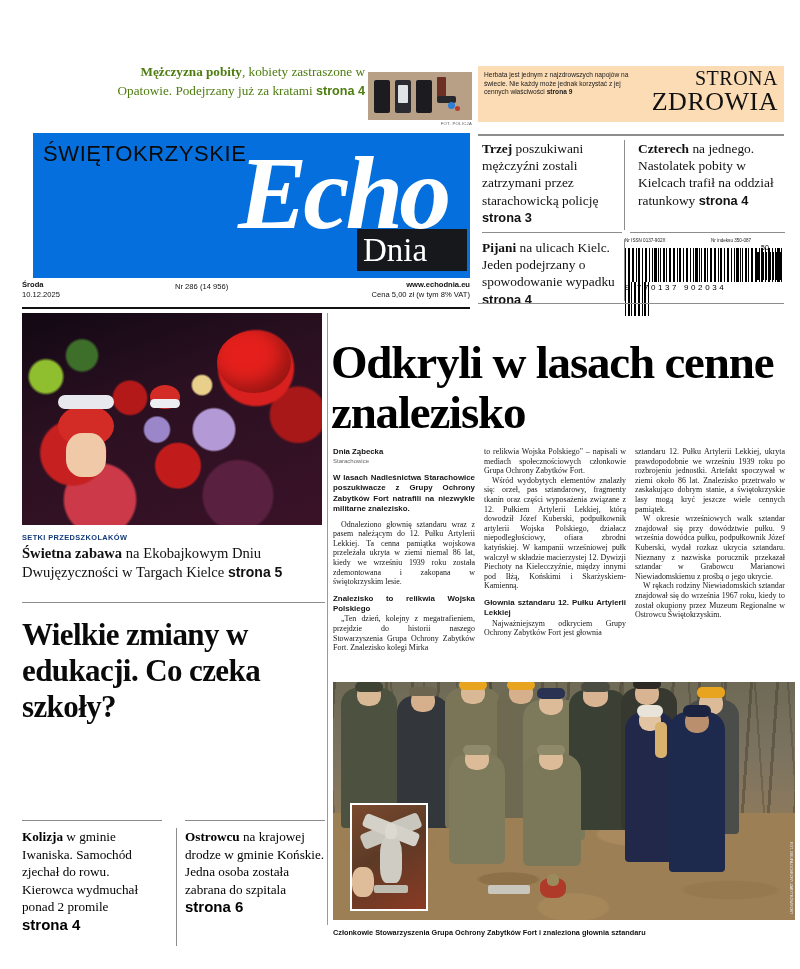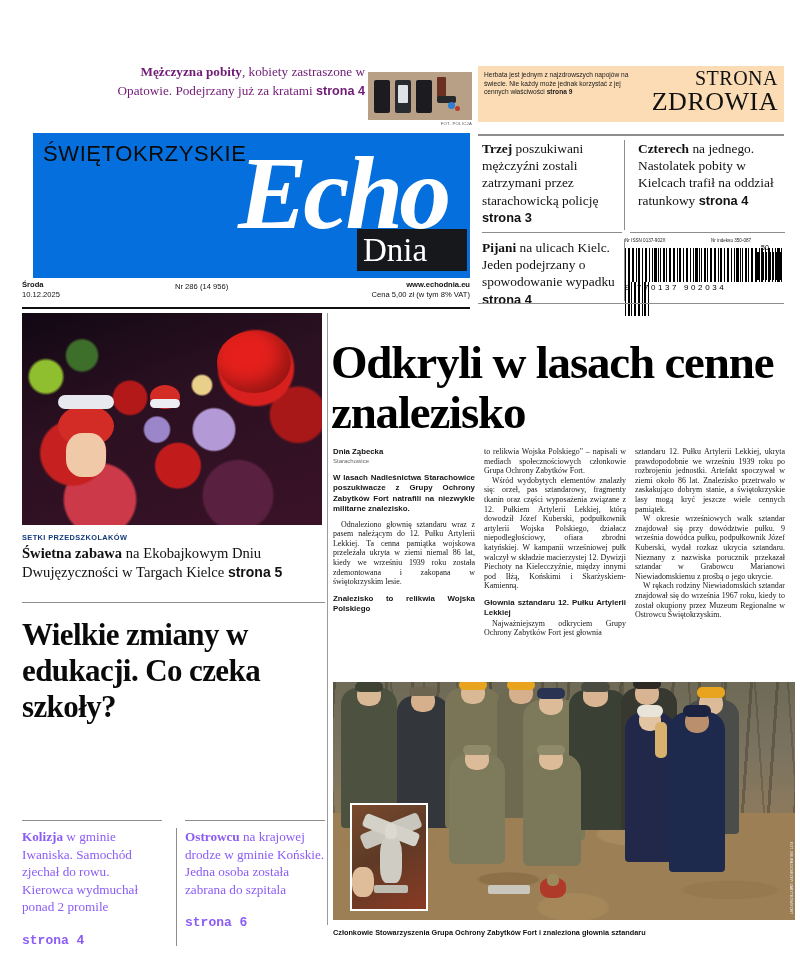--- a/index.html
+++ b/index.html
@@ -12,21 +12,21 @@
   }
   .page { position: relative; width: 800px; height: 969px; background:#fff; }
 
   
   .topstrip { position:absolute; left:0; top:0; width:800px; height:130px; }
 
   .promo-left {
     position:absolute; left:95px; top:62px; width:270px;
     text-align:right;
     font-family:"Liberation Serif", serif;
-    font-size:13.2px; line-height:19px; color:#701a75;
+    font-size:13.2px; line-height:19px; color:#4d7c0f;
   }
   .promo-left b { font-weight:700; }
   .promo-left .pg { font-family:"Liberation Sans", sans-serif; font-weight:700; font-size:12.6px; }
 
   .promo-photo {
     position:absolute; left:368px; top:72px; width:104px; height:48px;
     background:#b8a087;
     overflow:hidden;
   }
   .promo-photo .phone { position:absolute; background:#1b1b20; border-radius:2px; }
@@ -134,24 +134,24 @@
     position:absolute; left:22px; top:740px; width:305px;
     font-family:"Liberation Serif", serif;
     font-size:14px; line-height:19.2px; color:#111;
   }
   .edu-body .pg { font-family:"Liberation Sans", sans-serif; font-weight:700; font-size:13.4px; }
 
   .briefs { position:absolute; left:22px; top:828px; width:303px; }
   .brief {
     position:absolute; top:0; width:140px;
     font-family:"Liberation Serif", serif;
-    font-size:13.2px; line-height:17.6px; color:#8b5cf6;
+    font-size:13.2px; line-height:17.6px; color:#000000;
   }
   .brief b { font-weight:700; }
-  .brief .pg { font-family:Liberation Mono, monospace; font-weight:700; font-size:13px; display:block; margin-top:16px;}
+  .brief .pg { font-family:Liberation Sans, sans-serif; font-weight:700; font-size:15px; display:block; margin-top:0;}
 
   
   .kicker {
     position:absolute; left:333px; top:320px; width:462px;
     font-family:"Liberation Sans", sans-serif;
     font-size:10.4px; letter-spacing:.1px; color:#1a1a1a;
   }
   .kicker b { color:#16306e; font-weight:700; }
 
   .main-head {
@@ -337,20 +337,21 @@
 
   <div class="byline">
     <div class="nm">Dnia Ząbecka</div>
     <div class="ct">Starachowice</div>
   </div>
 
   <div class="story-col" style="left:333px; top:473px; width:142px;">
     <p class="lead">W lasach Nadleśnictwa Starachowice poszukiwacze z Grupy Ochrony Zabytków Fort natrafili na niezwykle militarne znalezisko.</p>
     <p style="margin-top:5px;">Odnaleziono głownię sztandaru wraz z pasem należącym do 12. Pułku Artylerii Lekkiej. Ta cenna pamiątka wojskowa przeleżała ukryta w ziemi niemal 86 lat, kiedy we wrześniu 1939 roku została zdemontowana i zakopana w świętokrzyskim lesie.</p>
     <h4>Znalezisko to relikwia Wojska Polskiego</h4>
+    <p>„Ten dzień, kolejny z megatrafieniem, przejdzie do historii naszego Stowarzyszenia Grupa Ochrony Zabytków Fort. Znalezisko kolegi Mirka</p>
   </div>
 
   <div class="story-col" style="left:484px; top:447px; width:142px;">
     <p class="noind">to relikwia Wojska Polskiego" – napisali w mediach społecznościowych członkowie Grupa Ochrony Zabytków Fort.</p>
     <p>Wśród wydobytych elementów znalazły się: orzeł, pas sztandarowy, fragmenty tkanin oraz części wyposażenia związane z 12. Pułkiem Artylerii Lekkiej, którą dowodził Józef Kuberski, podpułkownik artylerii Wojska Polskiego, działacz niepodległościowy, ofiara zbrodni katyńskiej. W kampanii wrześniowej pułk walczył w składzie macierzystej 12. Dywizji Piechoty na Kielecczyźnie, między innymi pod Iłżą, Końskimi i Skarżyskiem-Kamienną.</p>
     <h4>Głownia sztandaru 12. Pułku Artylerii Lekkiej</h4>
     <p>Najważniejszym odkryciem Grupy Ochrony Zabytków Fort jest głownia</p>
   </div>
 
   <div class="story-col" style="left:635px; top:447px; width:150px;">

